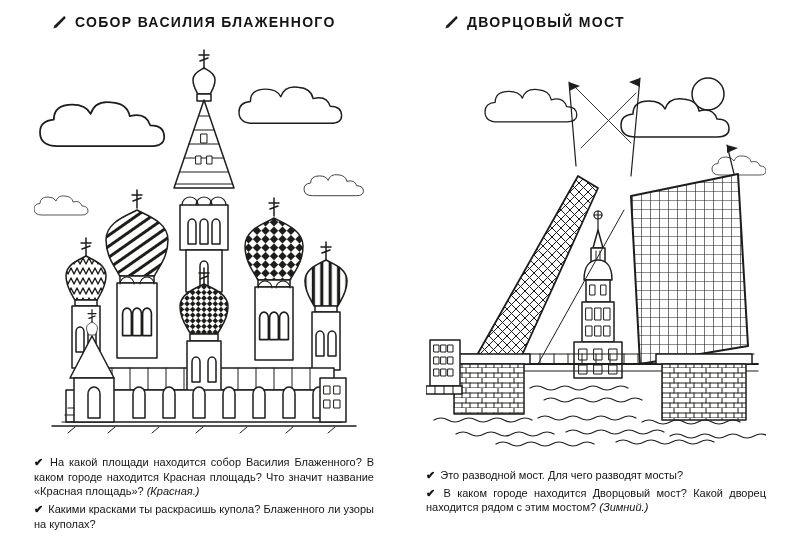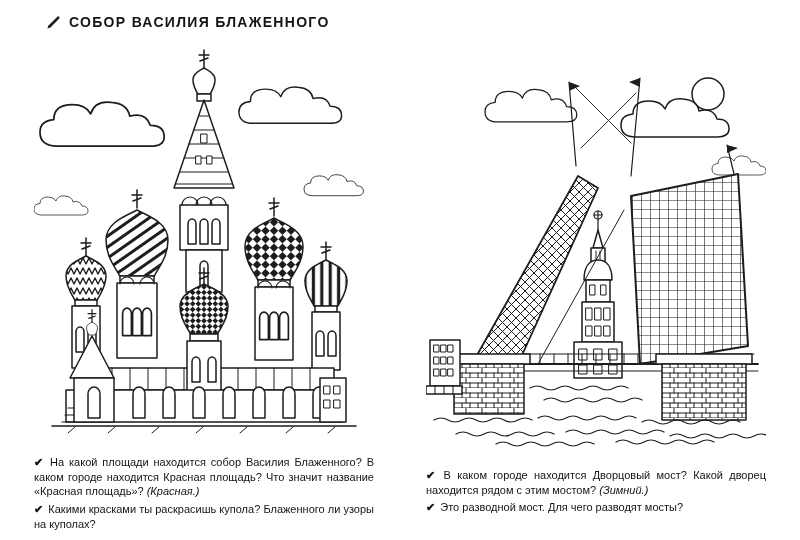--- a/index.html
+++ b/index.html
@@ -5,21 +5,21 @@
   html,body { margin:0; padding:0; }
   body {
     width:800px; height:540px; background:#ffffff;
     font-family:"Liberation Sans", sans-serif; color:#161616;
     position:relative; overflow:hidden;
   }
   .book { position:relative; width:800px; height:540px; background:#ffffff; }
   .page { position:absolute; top:0; height:100%; }
   #left-page  { left:32px;  width:348px; }
   #right-page { left:424px; width:348px; }
-  .header { position:absolute; top:14px; left:14px; display:flex; align-items:center; gap:8px; }
+  .header { position:absolute; top:14px; left:20px; display:flex; align-items:center; gap:8px; }
   .title {
     font-family:"Liberation Sans", sans-serif;
     font-weight:bold; font-size:14px; letter-spacing:1.3px; margin:0; color:#141414;
   }
   .art { position:absolute; stroke:#1d1d1b; fill:none; stroke-width:1.5; stroke-linecap:round; stroke-linejoin:round; }
   #left-page  .art { top:38px; left:2px; }
   #right-page .art { top:48px; left:2px; }
   .questions {
     position:absolute; left:2px; right:6px;
     font-size:11px; line-height:1.33; text-align:justify; color:#141414;
@@ -218,20 +218,26 @@
       </p>
       <p class="q">
         <span class="check">✔</span>
         <span>Какими красками ты раскрасишь купола? Блаженного ли узоры на куполах?</span>
         <em></em>
       </p>
     </div>
   </section>
 
   <section class="page" id="right-page">
+    <div class="header">
+      <svg width="15" height="15" viewBox="0 0 16 16">
+        <path d="M1.5,14.5 L4.8,13.4 L14.1,3.6 C15.2,2.4 13.4,0.7 12.2,1.8 L2.6,11.3 Z" fill="#1d1d1b" stroke="none"></path>
+      </svg>
+      <h1 class="title">ДВОРЦОВЫЙ МОСТ</h1>
+    </div>
 
     <svg class="art" viewBox="0 0 340 400" width="340" height="400" role="img" aria-label="Раскраска: разведённый Дворцовый мост, Кунсткамера, облака и солнце">
 
       <g>
         <circle cx="282" cy="46" r="16" fill="#ffffff"></circle>
         <use href="#cloud" transform="translate(110,62) scale(0.85)" fill="#ffffff"></use>
         <use href="#cloud" transform="translate(255,75)" fill="#ffffff"></use>
         <use href="#cloud" transform="translate(316,120) scale(0.5)" fill="#ffffff"></use>
       </g>
 
@@ -323,24 +329,24 @@
         <use href="#wave" transform="translate(140,384)"></use>
         <use href="#wave" transform="translate(244,388)"></use>
         <use href="#wave" transform="translate(70,396)"></use>
         <use href="#wave" transform="translate(190,394)"></use>
       </g>
     </svg>
 
     <div class="questions">
       <p class="q">
         <span class="check">✔</span>
+        <span>Это разводной мост. Для чего разводят мосты?</span>
+        <em></em>
+      </p>
+      <p class="q">
+        <span class="check">✔</span>
         <span>В каком городе находится Дворцовый мост? Какой дворец находится рядом с этим мостом?</span>
         <em>(Зимний.)</em>
       </p>
-      <p class="q">
-        <span class="check">✔</span>
-        <span>Это разводной мост. Для чего разводят мосты?</span>
-        <em></em>
-      </p>
     </div>
   </section>
 
 </div>
 
 </body></html>

